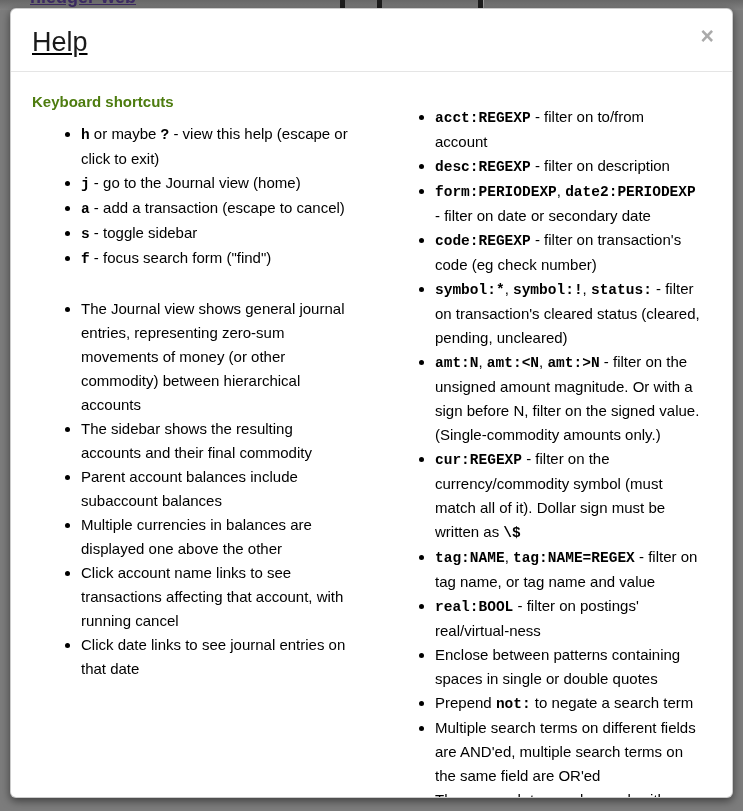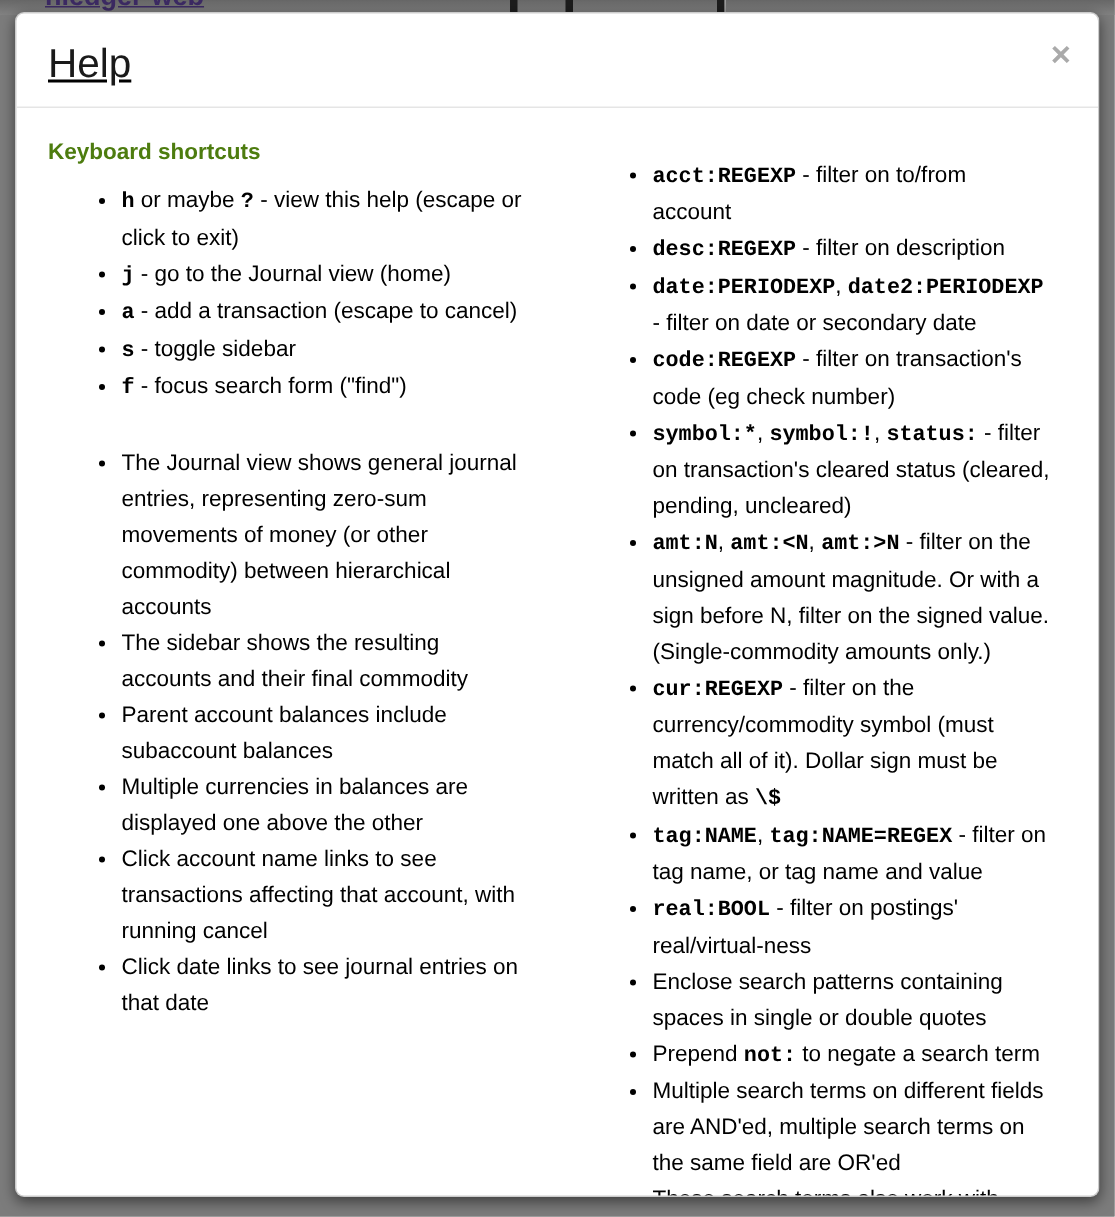--- a/index.html
+++ b/index.html
@@ -119,27 +119,27 @@
           <li>Parent account balances include subaccount balances</li>
           <li>Multiple currencies in balances are displayed one above the other</li>
           <li>Click account name links to see transactions affecting that account, with running cancel</li>
           <li>Click date links to see journal entries on that date</li>
         </ul>
       </div>
     <div class="col right" id="col-right">
         <ul class="help-list">
           <li><code>acct:REGEXP</code> - filter on to/from account</li>
           <li><code>desc:REGEXP</code> - filter on description</li>
-          <li><code>date:PERIODEXP</code>, <code>date2:PERIODEXP</code> - filter on date or secondary date</li>
+          <li><code>form:PERIODEXP</code>, <code>date2:PERIODEXP</code> - filter on date or secondary date</li>
           <li><code>code:REGEXP</code> - filter on transaction's code (eg check number)</li>
           <li><code>symbol:*</code>, <code>symbol:!</code>, <code>status:</code> - filter on transaction's cleared status (cleared, pending, uncleared)</li>
           <li><code>amt:N</code>, <code>amt:&lt;N</code>, <code>amt:&gt;N</code> - filter on the unsigned amount magnitude. Or with a sign before N, filter on the signed value. (Single-commodity amounts only.)</li>
           <li><code>cur:REGEXP</code> - filter on the currency/commodity symbol (must match all of it). Dollar sign must be written as <code>\$</code></li>
           <li><code>tag:NAME</code>, <code>tag:NAME=REGEX</code> - filter on tag name, or tag name and value</li>
           <li><code>real:BOOL</code> - filter on postings' real/virtual-ness</li>
-          <li>Enclose search patterns containing spaces in single or double quotes</li>
+          <li>Enclose between patterns containing spaces in single or double quotes</li>
           <li>Prepend <code>not:</code> to negate a search term</li>
           <li>Multiple search terms on different fields are AND'ed, multiple search terms on the same field are OR'ed</li>
           <li>These search terms also work with command-line hledger</li>
         </ul>
       </div>
   </div>
 </div>
 
 </body></html>

